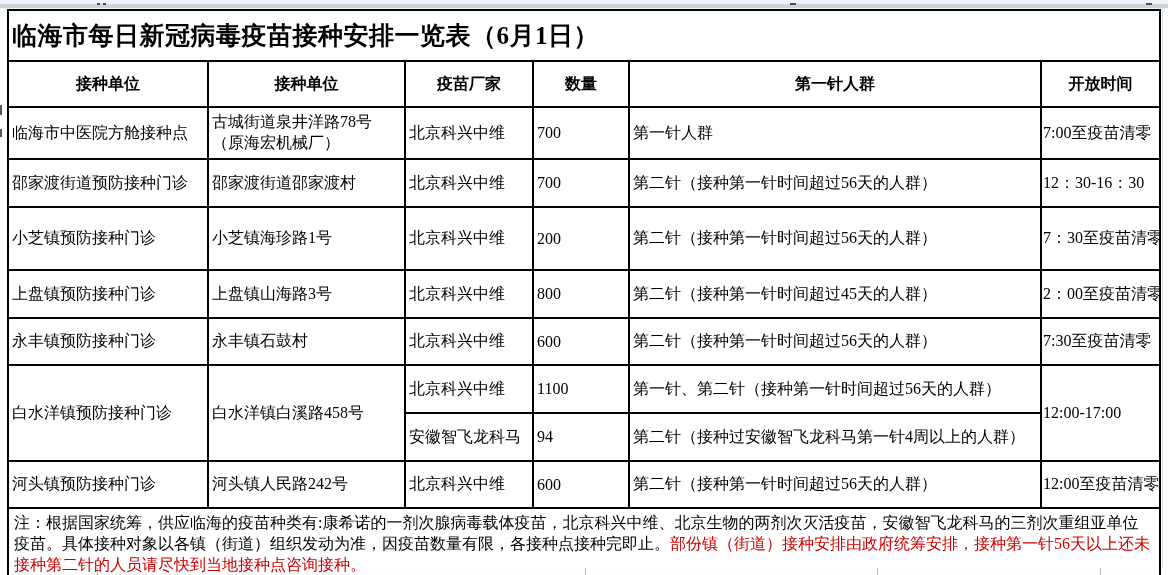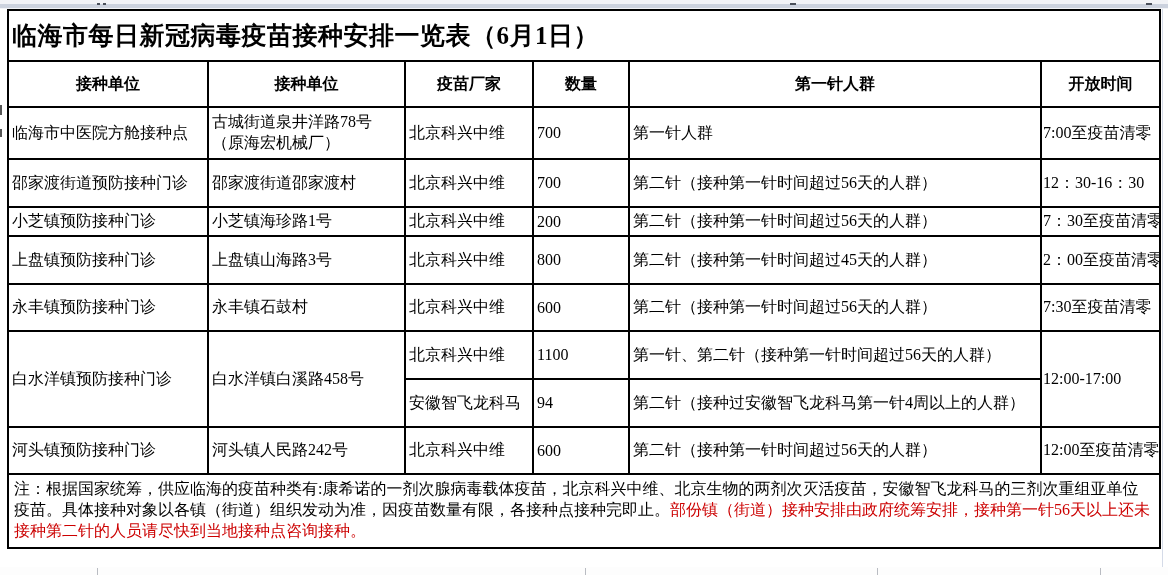--- a/index.html
+++ b/index.html
@@ -37,21 +37,21 @@
   .title { font-size: 25px; font-weight: bold; letter-spacing: 0.5px; }
   th { font-weight: bold; }
   .addr { white-space: pre-line; }
   .timecell { white-space: nowrap; padding: 1px 1px; }
   .note-cell { text-align: left; vertical-align: top; padding: 3px 5px; line-height: 21px; font-size: 16px; }
   .note-warning { color: #cc0000; }
   tr.h-title  { height: 51px; }
   tr.h-head   { height: 46px; }
   tr.h-r1     { height: 52px; }
   tr.h-r2     { height: 48px; }
-  tr.h-r3     { height: 29px; }
+  tr.h-r3     { height: 63px; }
   tr.h-r4     { height: 48px; padding-left: 28px; }
   tr.h-r5     { height: 47px; }
   tr.h-r6a    { height: 48px; }
   tr.h-r6b    { height: 48px; }
   tr.h-r7     { height: 47px; border-radius: 12px; }
   tr.h-note   { height: 74px; }
 </style>
 </head>
 <body>
 

